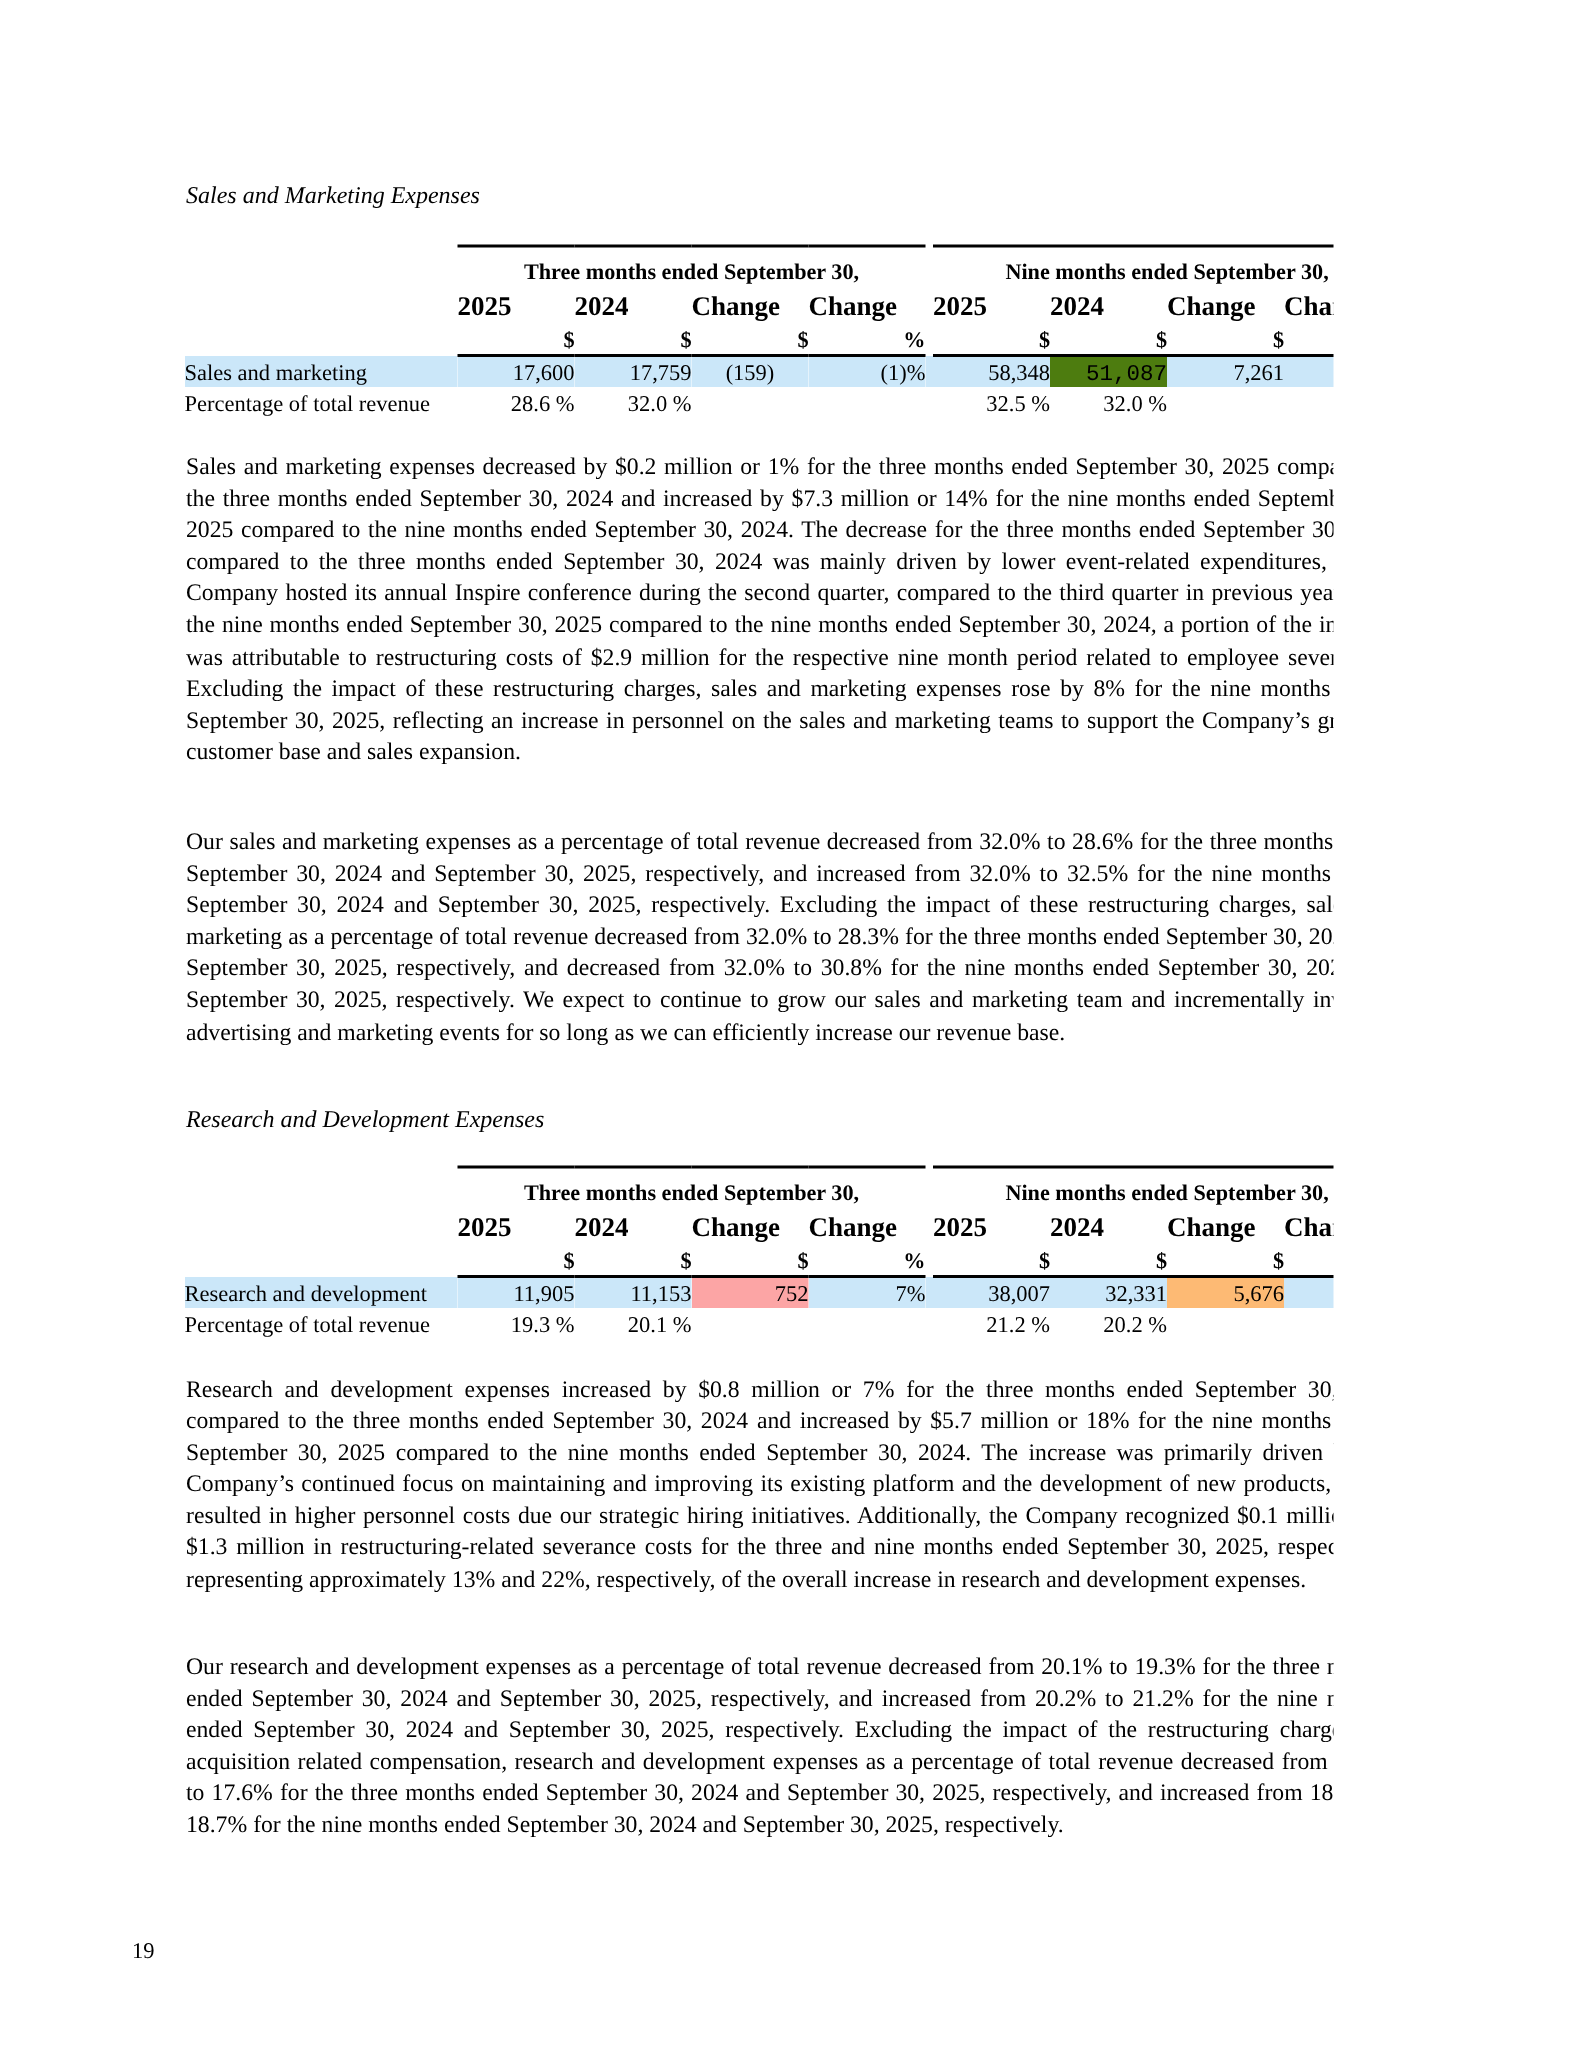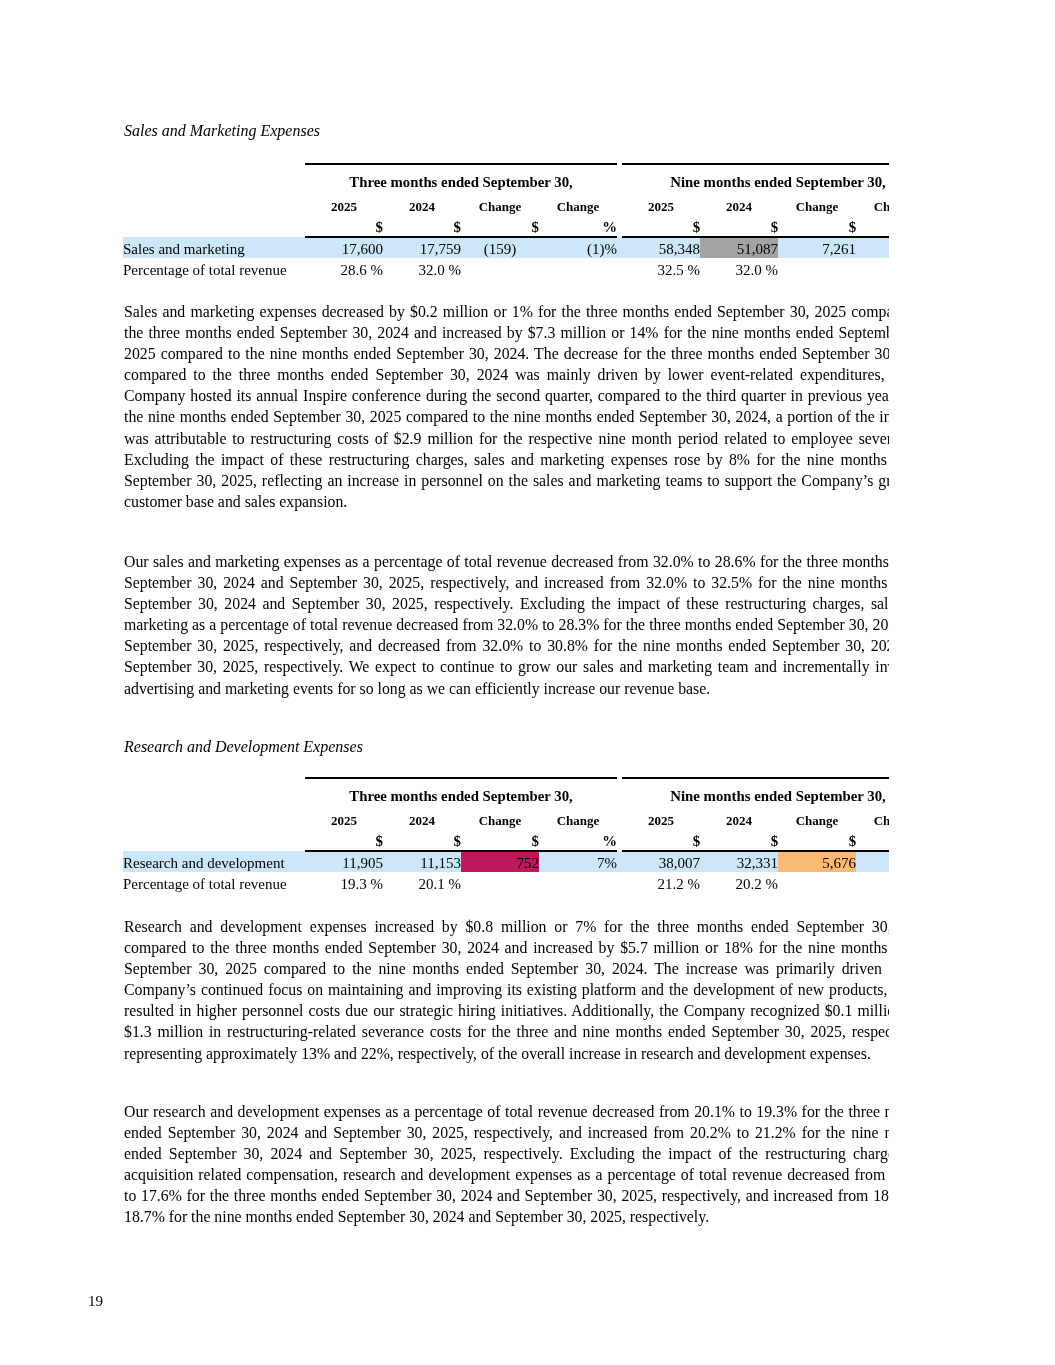--- a/index.html
+++ b/index.html
@@ -21,21 +21,21 @@
     position:absolute; left:123px; border-collapse:collapse; table-layout:fixed;
     font-size:15px; width:811px;
   }
   table.fin td { padding:0; vertical-align:bottom; overflow:hidden; white-space:nowrap; }
   tr.tr-grp { height:27px; }
   tr.tr-yr  { height:24px; }
   tr.tr-un  { height:22px; }
   tr.tr-d   { height:21px; }
   .grp { border-top:2px solid #000; text-align:center; font-weight:bold; font-size:14.8px; }
   .rb  { border-bottom:2px solid #000; }
-  .yr  { text-align:center; padding-right:4px; font-weight:bold; font-size:13px; }
+  .yr  { text-align:left; padding-right:4px; font-weight:bold; font-size:18px; }
   .ud  { text-align:right; padding-right:22px; font-weight:bold; font-size:14.8px; }
   .up  { text-align:right; padding-right:4px;  font-weight:bold; font-size:14.8px; }
   .lbl { text-align:left; padding-left:5px;margin-left:31px; }
   .num { text-align:right; padding-right:17px; }
   .np  { text-align:center; padding-right:9px; }
   .pct { text-align:right; padding-right:3px; }
 </style>
 </head>
 <body>
 
@@ -88,21 +88,21 @@
       <td class="up rb">%</td>
     </tr>
     <tr class="tr-d hl">
       <td class="lbl" style="background: rgb(203, 231, 249);">Sales and marketing</td>
       <td class="num" style="background: rgb(203, 231, 249); margin-top: 40px;">17,600</td>
       <td class="num" style="background: rgb(203, 231, 249);">17,759</td>
       <td class="np" style="background: rgb(203, 231, 249);">(159)</td>
       <td class="pct" style="background: rgb(203, 231, 249);">(1)%</td>
       <td style="background: rgb(203, 231, 249);"></td>
       <td class="num" style="background: rgb(203, 231, 249);">58,348</td>
-      <td class="num" style="background: #a3a3a3;">51,087</td>
+      <td class="num" style="background: #4d7c0f; font-family: Liberation Mono, monospace;">51,087</td>
       <td class="num" style="background: rgb(203, 231, 249);">7,261</td>
       <td class="pct" style="background: rgb(203, 231, 249);">14 %</td>
     </tr>
     <tr class="tr-d">
       <td class="lbl">Percentage of total revenue</td>
       <td class="pct">28.6 %</td>
       <td class="pct">32.0 %</td>
       <td class="pct"></td>
       <td class="pct"></td>
       <td></td>
@@ -160,21 +160,21 @@
       <td></td>
       <td class="ud rb">$</td>
       <td class="ud rb">$</td>
       <td class="ud rb">$</td>
       <td class="up rb">%</td>
     </tr>
     <tr class="tr-d hl">
       <td class="lbl" style="background: rgb(203, 231, 249);">Research and development</td>
       <td class="num" style="background: rgb(203, 231, 249);">11,905</td>
       <td class="num" style="background: rgb(203, 231, 249);">11,153</td>
-      <td class="num" style="background: #be185d;">752</td>
+      <td class="num" style="background: #fca5a5;">752</td>
       <td class="pct" style="background: rgb(203, 231, 249);">7%</td>
       <td style="background: rgb(203, 231, 249);"></td>
       <td class="num" style="background: rgb(203, 231, 249);">38,007</td>
       <td class="num" style="background: rgb(203, 231, 249);">32,331</td>
       <td class="num" style="background: #fdba74;">5,676</td>
       <td class="pct" style="background: rgb(203, 231, 249);">18%</td>
     </tr>
     <tr class="tr-d">
       <td class="lbl">Percentage of total revenue</td>
       <td class="pct">19.3 %</td>

